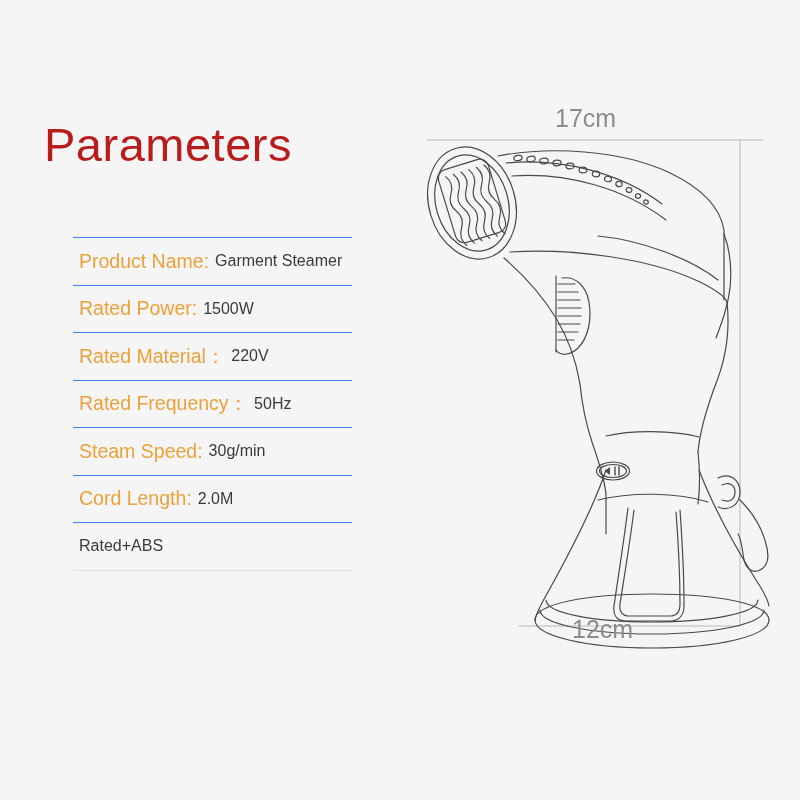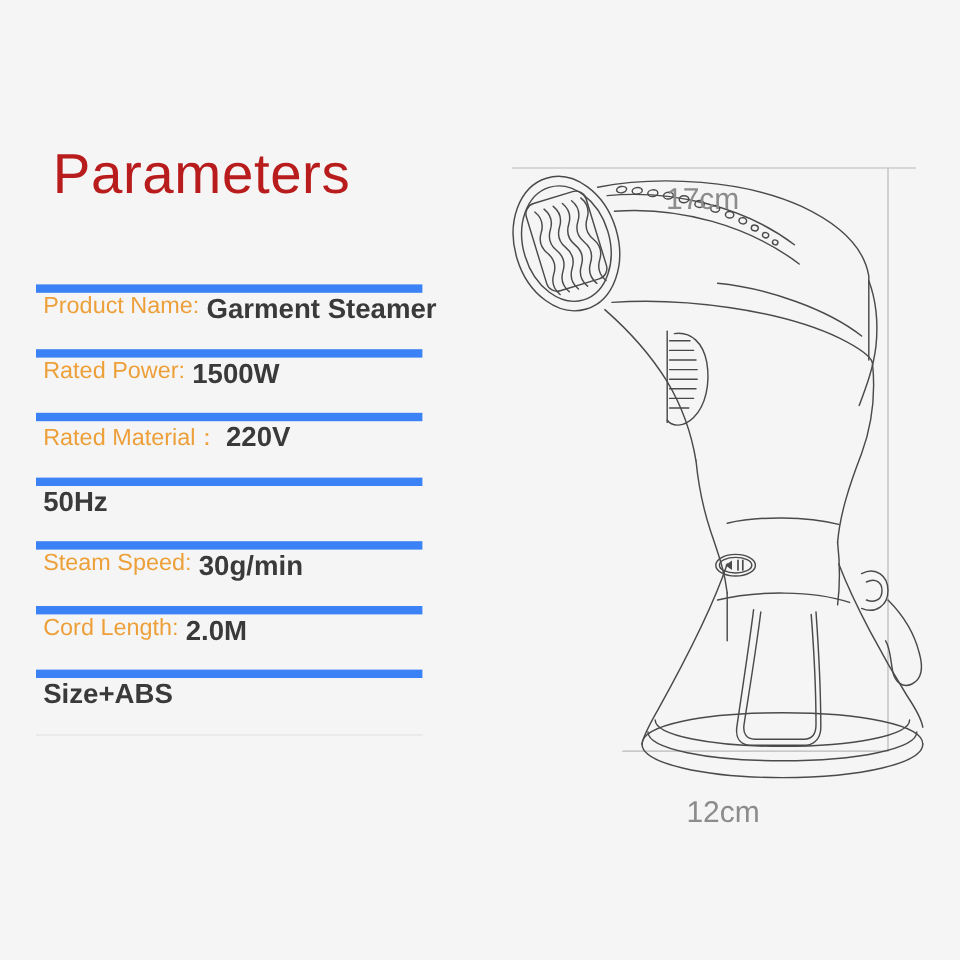--- a/index.html
+++ b/index.html
@@ -43,37 +43,38 @@
   #spec-table {
     position: absolute;
     left: 30px;
     top: 237px;
     width: 322px;
   }
   .spec-row {
     position: relative;
     height: 46.5px;
     display: flex;
-    align-items: flex-start;
-    border-top: 7px solid #3b82f6;
+    align-items: center;
+    border-top: 1px solid #3b82f6;
     white-space: nowrap;
+    margin-left: 43px;
   }
   .spec-row:last-child {
     border-bottom: 1px solid #e3e3e3;
   }
   .spec-label {
     color: #eda03a;
     font-size: 19.5px;
     font-weight: 400;
     padding-left: 6px;
   }
   .spec-value {
     color: #3a3a3a;
-    font-size: 23px;
-    font-weight: 700;
+    font-size: 16px;
+    font-weight: 400;
     padding-left: 6px;
   }
 
   
   #product-area {
     position: absolute;
     left: 400px;
     top: 0;
     width: 400px;
     height: 800px;
@@ -82,21 +83,20 @@
     position: absolute;
     left: 0; top: 0;
   }
   .dim-label {
     position: absolute;
     color: #8c8c8c;
     font-size: 25px;
     font-weight: 400;
     white-space: nowrap;
     font-family: "Liberation Sans", sans-serif;
-    margin-top: 48px;
   }
   #dim-top-label {
     left: 155px;
     top: 104px;
   }
   #dim-bottom-label {
     left: 172px;
     top: 615px;
   }
 </style>
@@ -120,36 +120,37 @@
         <span class="spec-label">Rated Power:</span>
         <span class="spec-value">1500W</span>
       </div>
 
       <div class="spec-row">
         <span class="spec-label">Rated Material：</span>
         <span class="spec-value">220V</span>
       </div>
 
       <div class="spec-row">
+        <span class="spec-label">Rated Frequency：</span>
         <span class="spec-value">50Hz</span>
       </div>
 
 
       <div class="spec-row">
         <span class="spec-label">Steam Speed:</span>
         <span class="spec-value">30g/min</span>
       </div>
 
       <div class="spec-row">
         <span class="spec-label">Cord Length:</span>
         <span class="spec-value">2.0M</span>
       </div>
 
       <div class="spec-row">
-        <span class="spec-value">Size+ABS</span>
+        <span class="spec-value">Rated+ABS</span>
       </div>
 
     </div>
   </section>
 
   <section id="product-area">
 
     <svg id="product-svg" width="400" height="800" viewBox="0 0 400 800">
 
       <g fill="none" stroke="#4a4a4a" stroke-width="1.2" stroke-linecap="round" stroke-linejoin="round">

